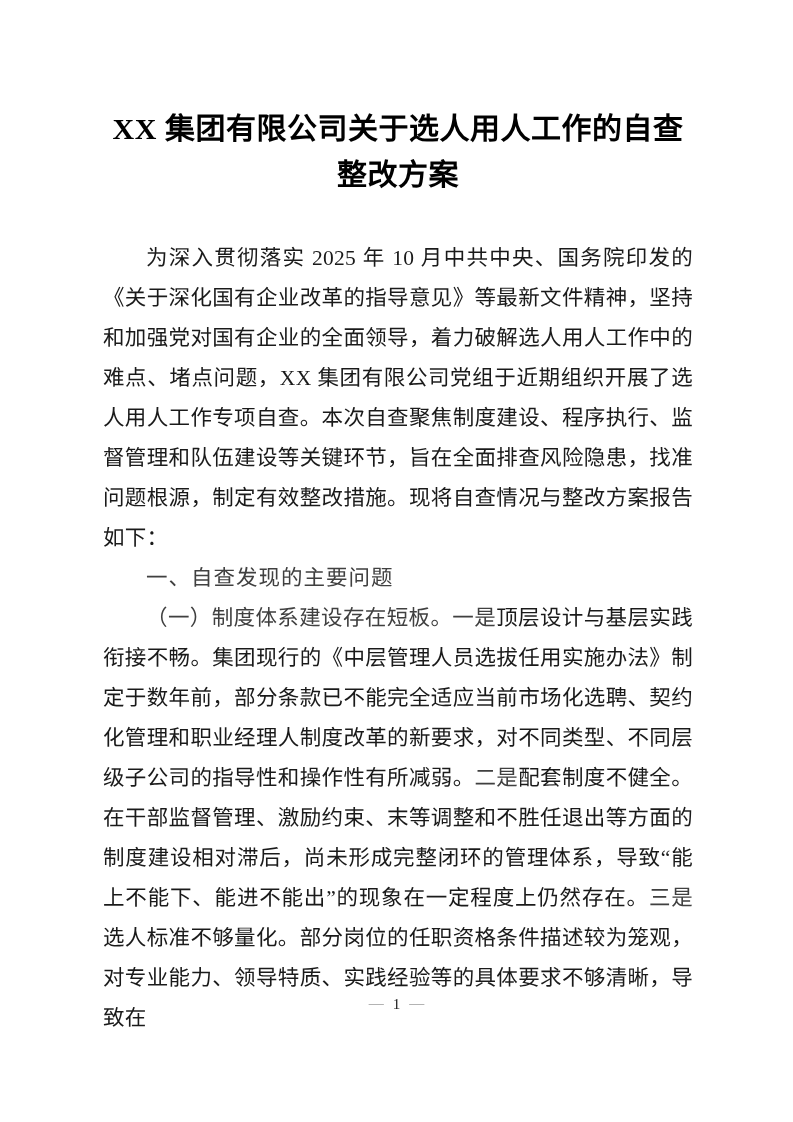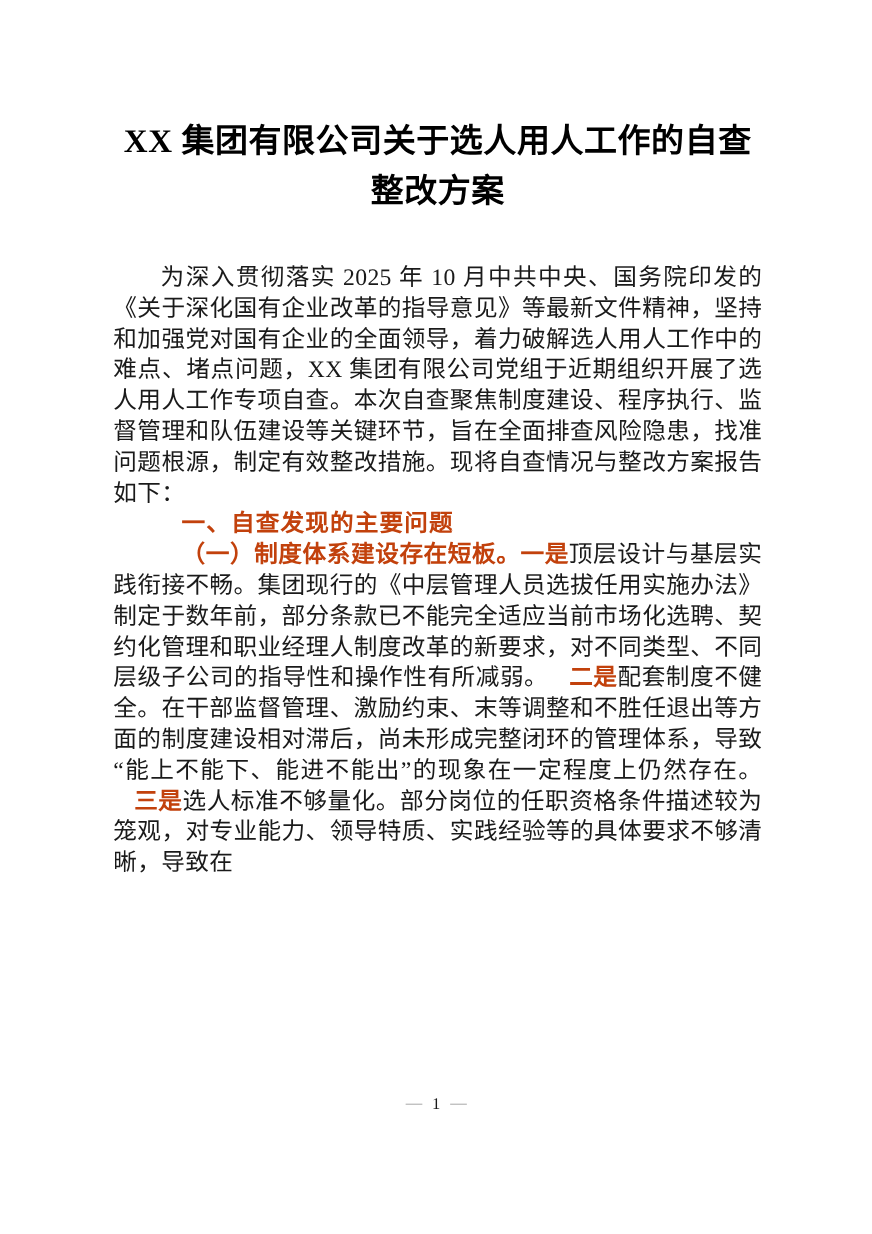--- a/index.html
+++ b/index.html
@@ -28,36 +28,35 @@
     color: #000000;
     letter-spacing: 0.5px;
     font-family: "Liberation Serif", "DejaVu Serif", serif;
   }
   .doc-body {
     margin-top: 40px;
   }
   .doc-body p {
     margin: 0;
     font-size: 21.5px;
-    line-height: 28px;
+    line-height: 40px;
     text-align: justify;
     text-indent: 2em;
     letter-spacing: 0.3px;
     color: #1a1a1a;
   }
   .doc-body p.heading {
     font-family: "Liberation Sans", "DejaVu Sans", sans-serif;
     font-weight: 700;
     color: #000000;
     letter-spacing: 1px;
   }
   .doc-body span.bold {
-    font-weight: 700;
-    color: #c2410c;
-    margin-left: 19px;
+    font-weight: 400;
+    color: #404040;
   }
   .page-footer {
     position: absolute;
     left: 0;
     right: 0;
     bottom: 62px;
     text-align: center;
     font-size: 15px;
     line-height: 15px;
     color: #1a1a1a;

